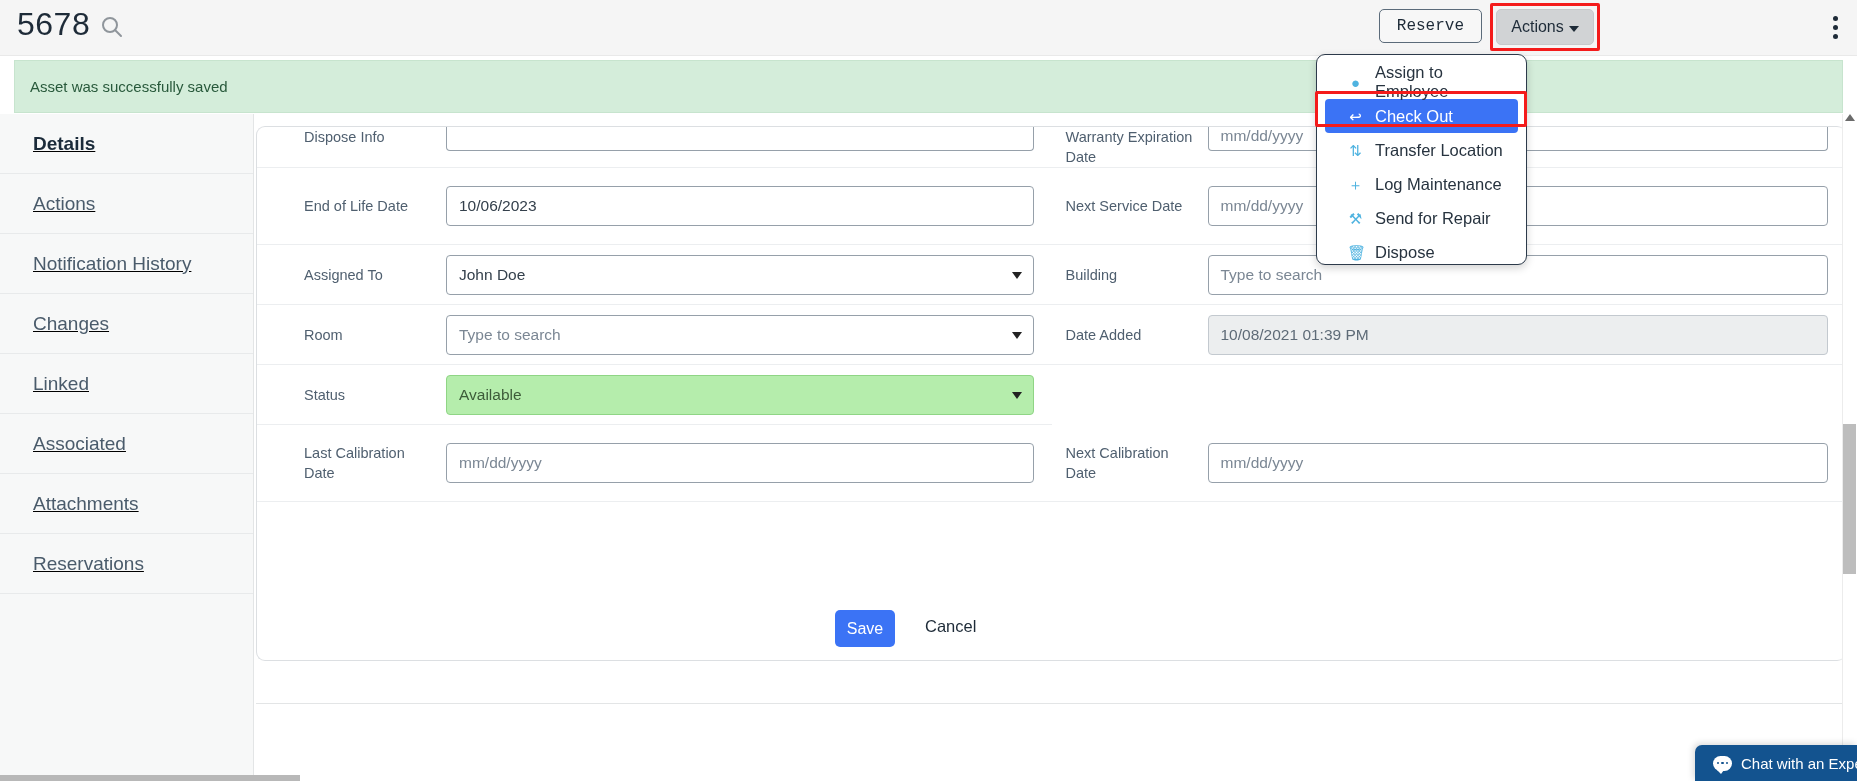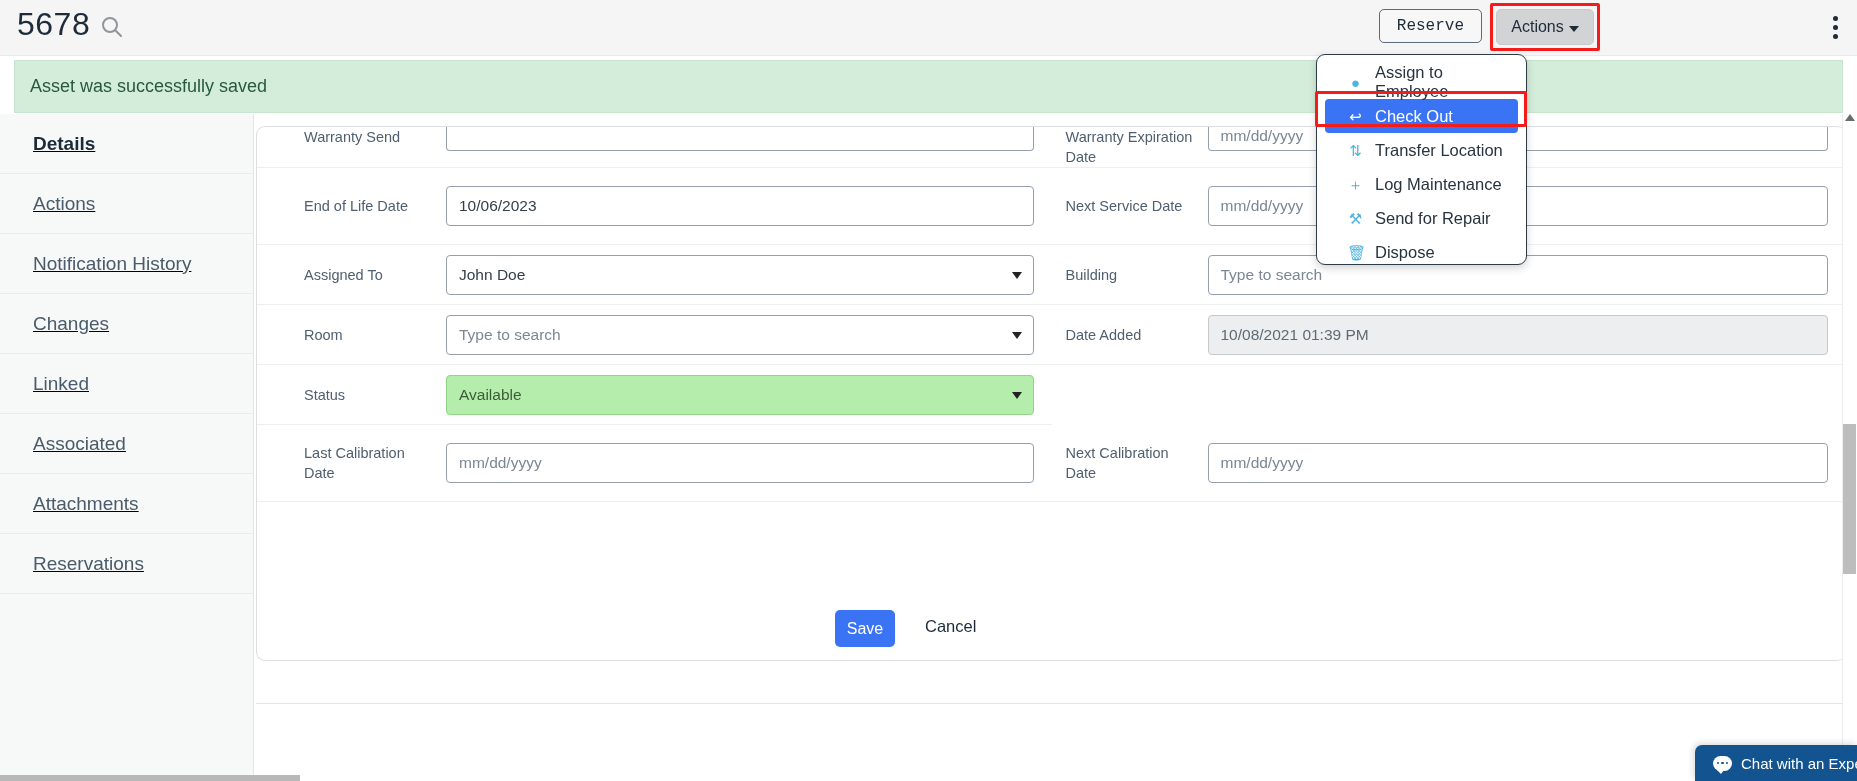--- a/index.html
+++ b/index.html
@@ -61,21 +61,21 @@
     display: flex; flex-direction: column; align-items: center; justify-content: center; gap: 4px;
   }
   .kebab span { display:block; width:5px; height:5px; border-radius:50%; background:#1e2b38; }
 
   
   .alert {
     position: absolute; left: 14px; top: 60px; width: 1829px; height: 53px;
     background: #d4edda; border: 1px solid #c7e4ce;
     display: flex; align-items: center;
   }
-  .alert-text { font-size: 18px; color: #28593b; padding-left: 15px; }
+  .alert-text { font-size: 15px; color: #28593b; padding-left: 15px; }
 
   
   .sidebar {
     position: absolute; left: 0; top: 114px; width: 254px; height: 667px;
     background: #f7f8f8;
     border-right: 1px solid #e3e5e6;
     text-decoration: underline;
   }
   .side-item {
     height: 60px; display: flex; align-items: center;
@@ -298,21 +298,21 @@
           <span>Reservations</span>
         </div>
       </div>
     <div class="side-tail"></div>
   </div>
 
   <div class="card">
     <div class="form-grid" id="form-grid">
         <div class="frow clip-row">
           <div class="fcol">
-            <div class="flabel">Warranty Send</div>
+            <div class="flabel">Dispose Info</div>
             <div class="fctl">
               <div class="finput ph"></div>
             </div>
           </div>
           <div class="fcol rt">
             <div class="flabel">Warranty Expiration Date</div>
             <div class="fctl">
               <div class="finput ph">mm/dd/yyyy</div>
             </div>
           </div>

